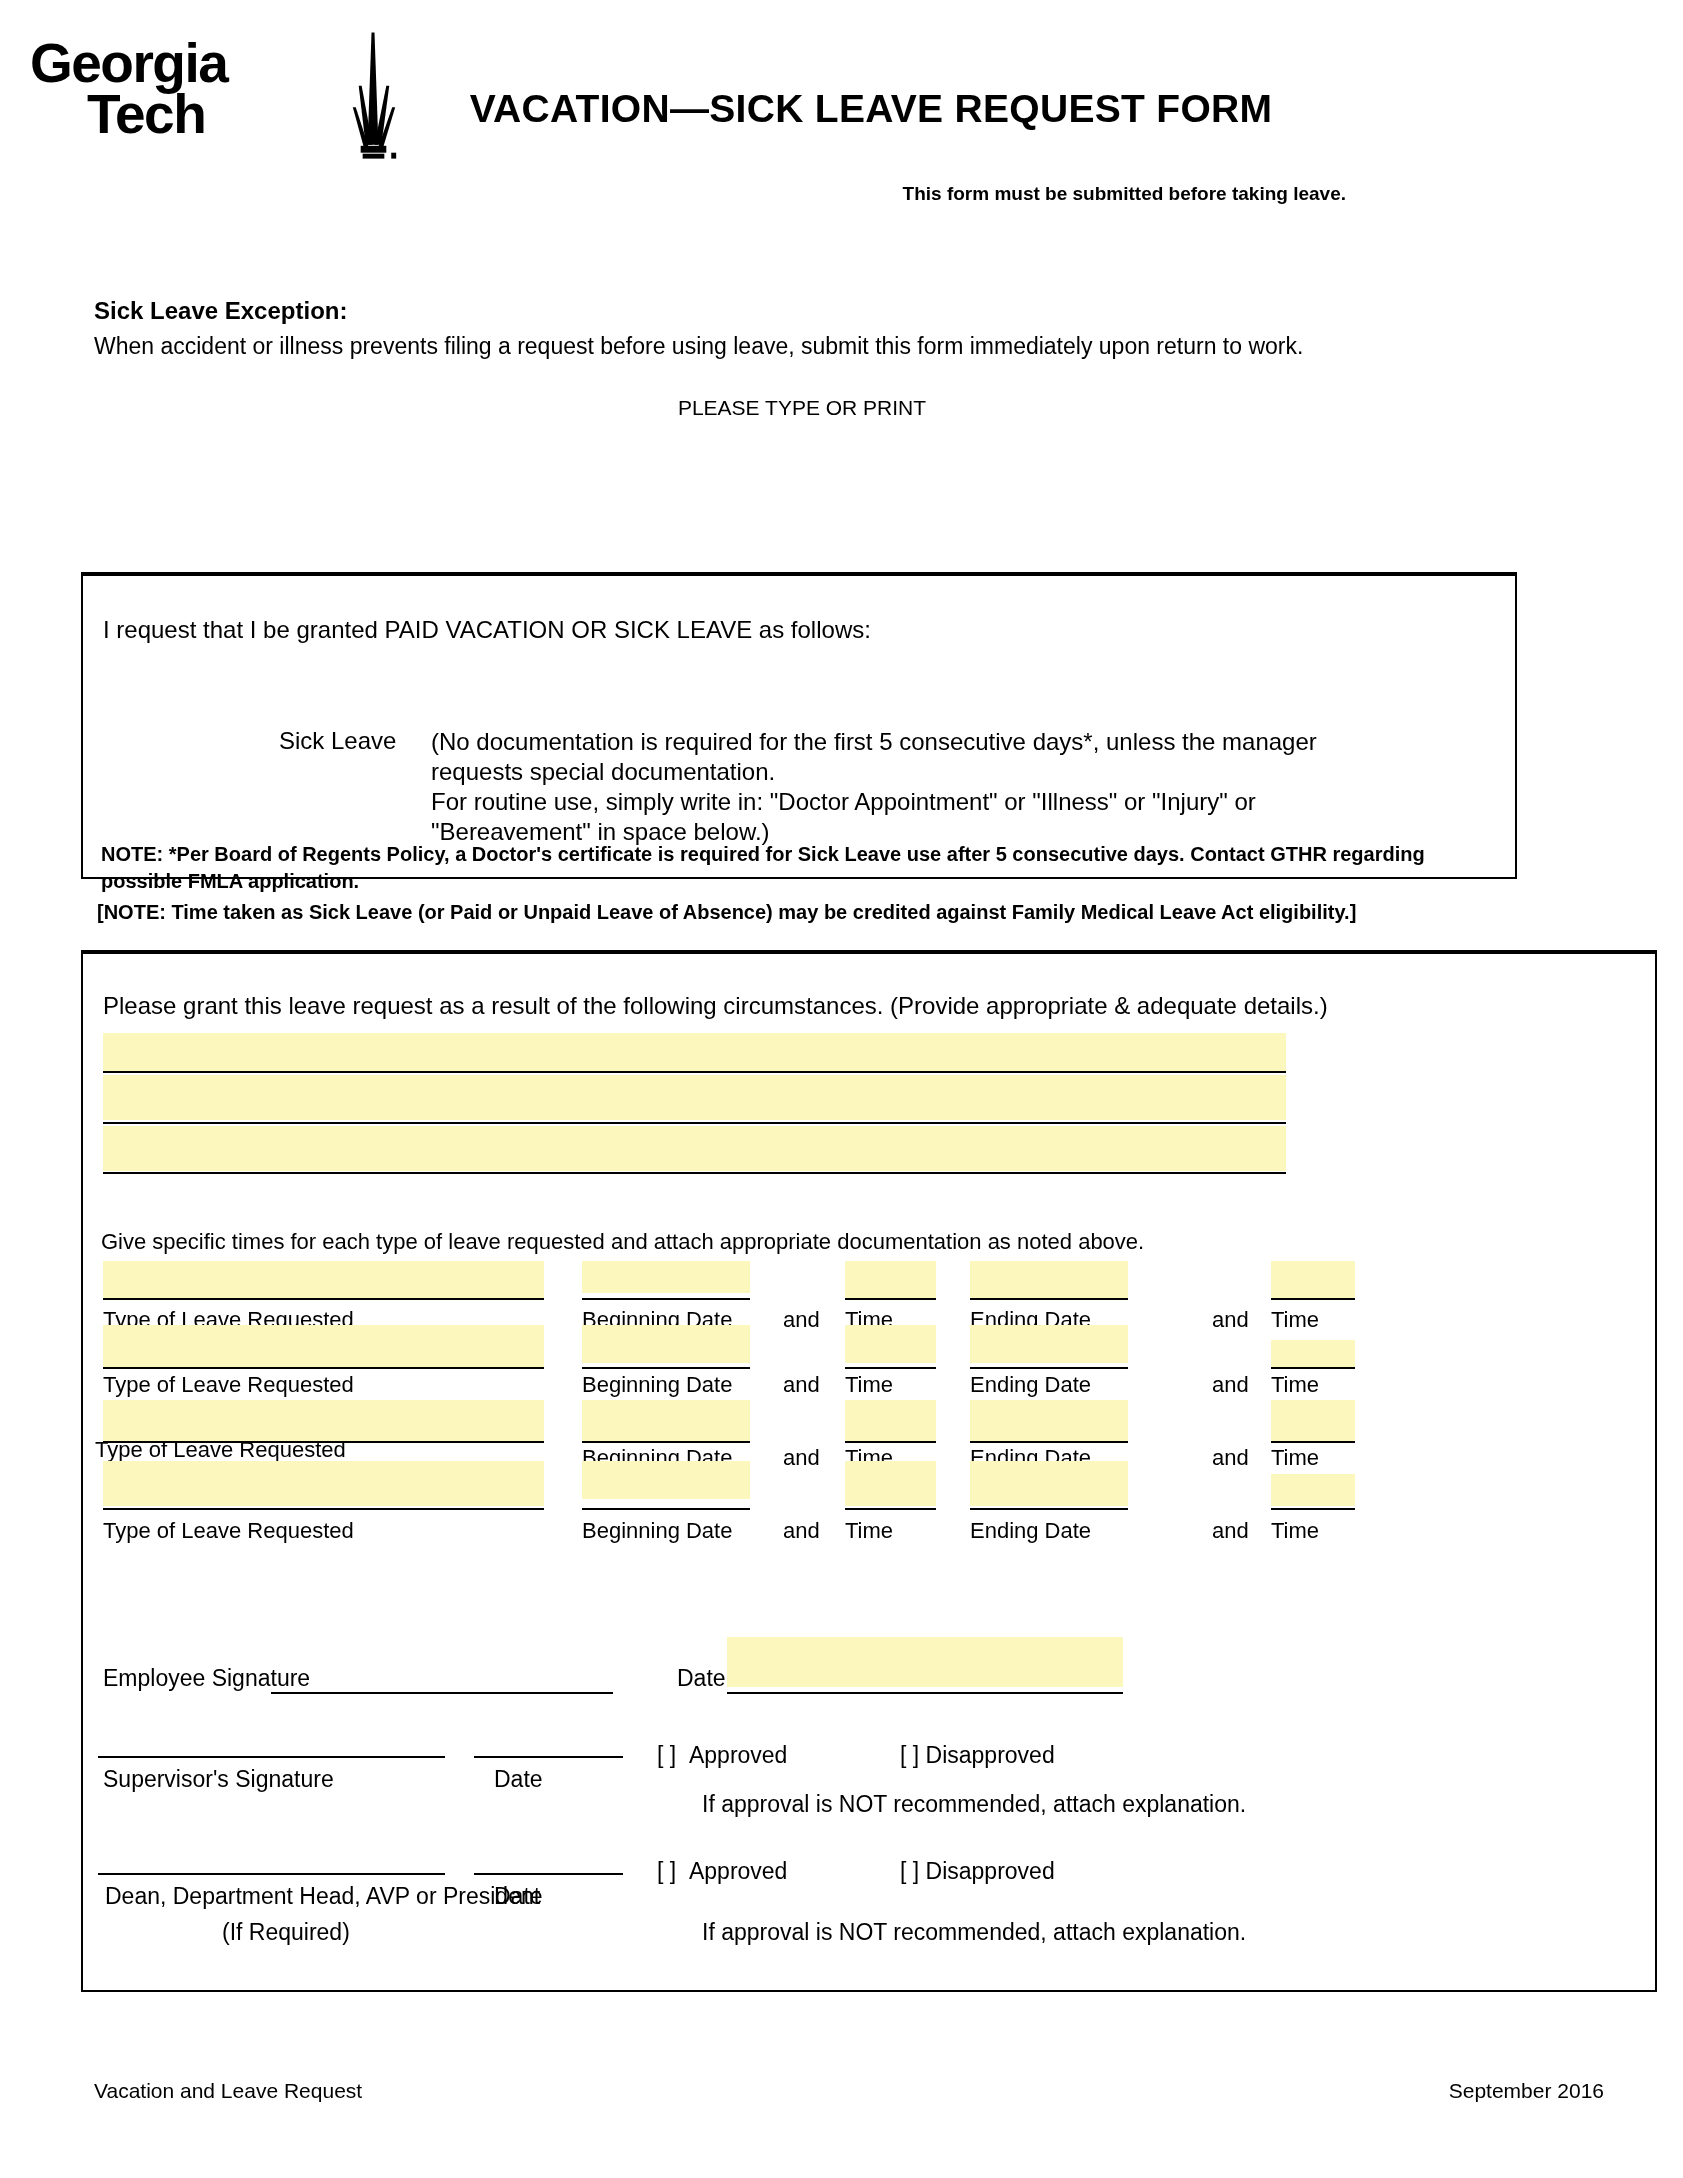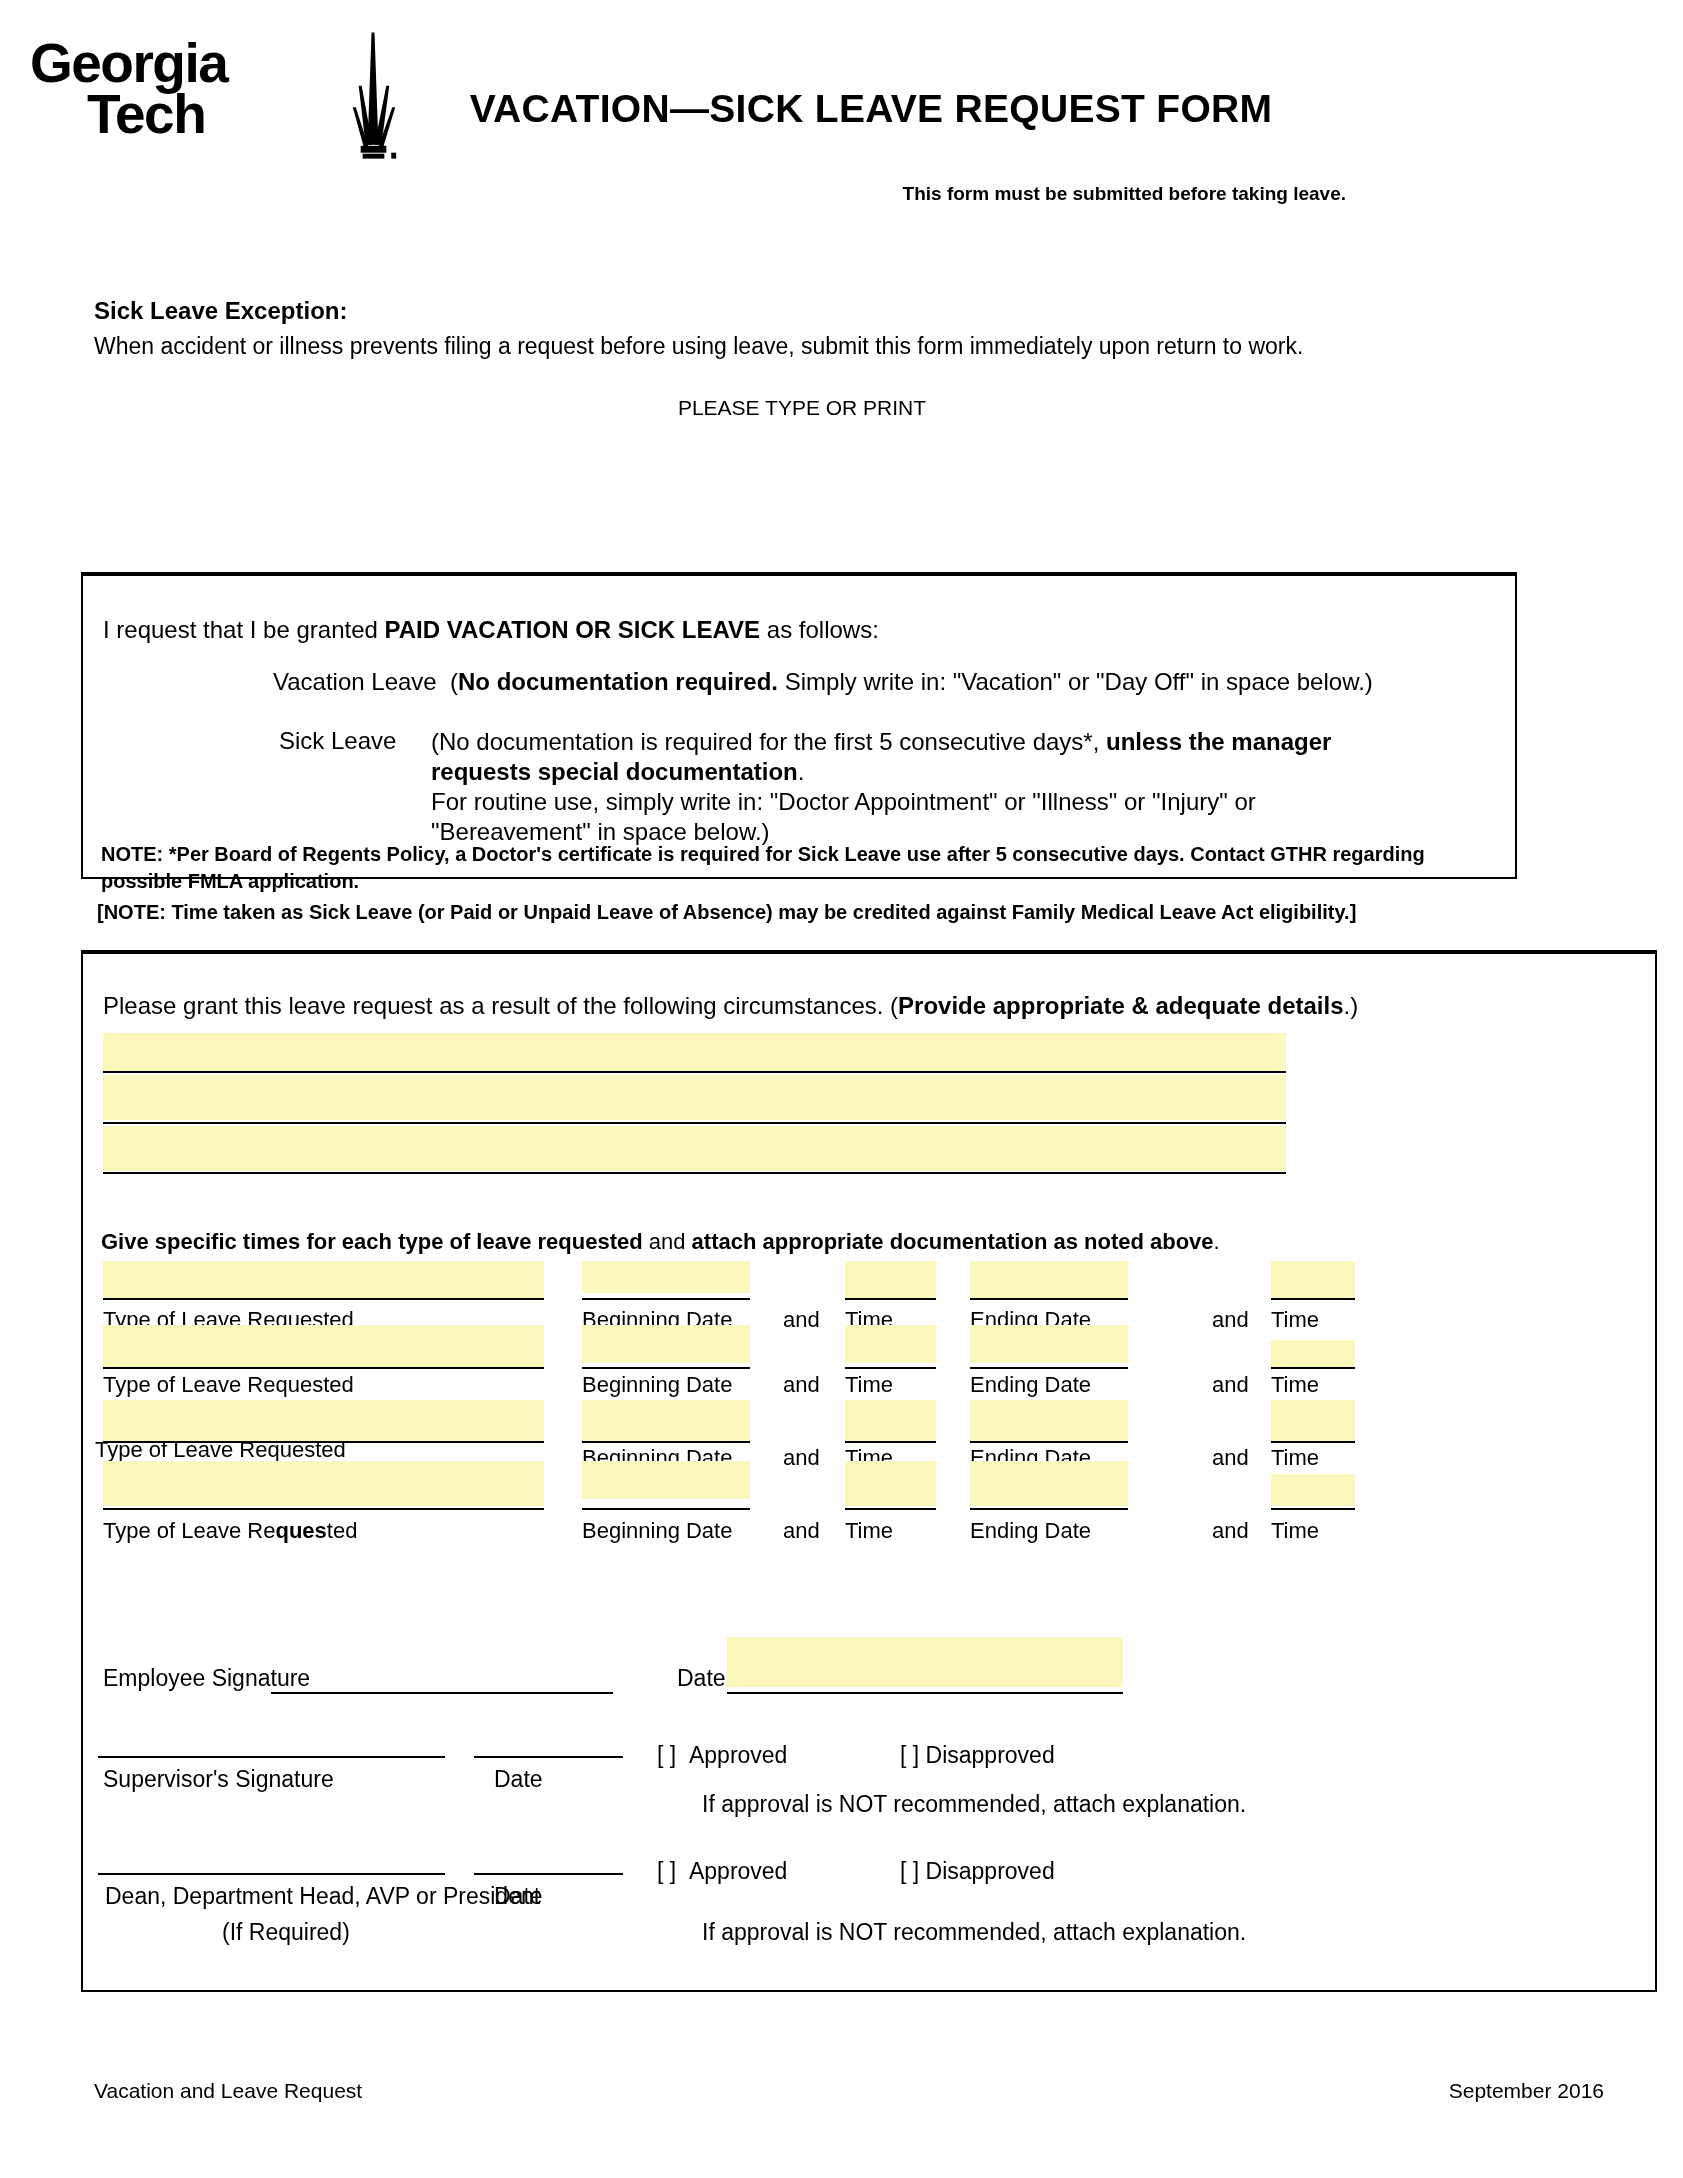--- a/index.html
+++ b/index.html
@@ -221,21 +221,21 @@
     top: 2079px;
     font-size: 21px;
   }
   .footer-right {
     position: absolute;
     right: 79px;
     top: 2079px;
     font-size: 21px;
   }
 
-  b, .b { font-weight: bold; }
+  b, .b { font-weight: normal; }
 </style>
 </head>
 <body>
 
 <div class="page">
 
   <div class="header">
 
     <div class="logo">
       <div class="logo-text">
@@ -265,23 +265,20 @@
 
   <div class="please-type">PLEASE TYPE OR PRINT</div>
 
 
   <div class="box heavy-top" id="request-box">
 
     <div class="req-line1">
       <span>I request that I be granted </span><span class="b">PAID VACATION OR SICK LEAVE</span><span> as follows:</span>
     </div>
 
-    <div class="req-vac">
-      <span>Vacation Leave</span>&nbsp;&nbsp;(<span class="b">No documentation required.</span><span> Simply write in: "Vacation" or "Day Off" in space below.)</span>
-    </div>
 
     <div class="req-sick-label">Sick Leave</div>
 
     <div class="req-sick-body">
       <span>(No documentation is required for the first 5 consecutive days*, </span><span class="b">unless the manager</span><br>
       <span class="b">requests special documentation</span><span>.</span><br>
       <span>For routine use, simply write in: "Doctor Appointment" or "Illness" or "Injury" or</span><br>
       <span>"Bereavement" in space below.)</span>
     </div>
 

